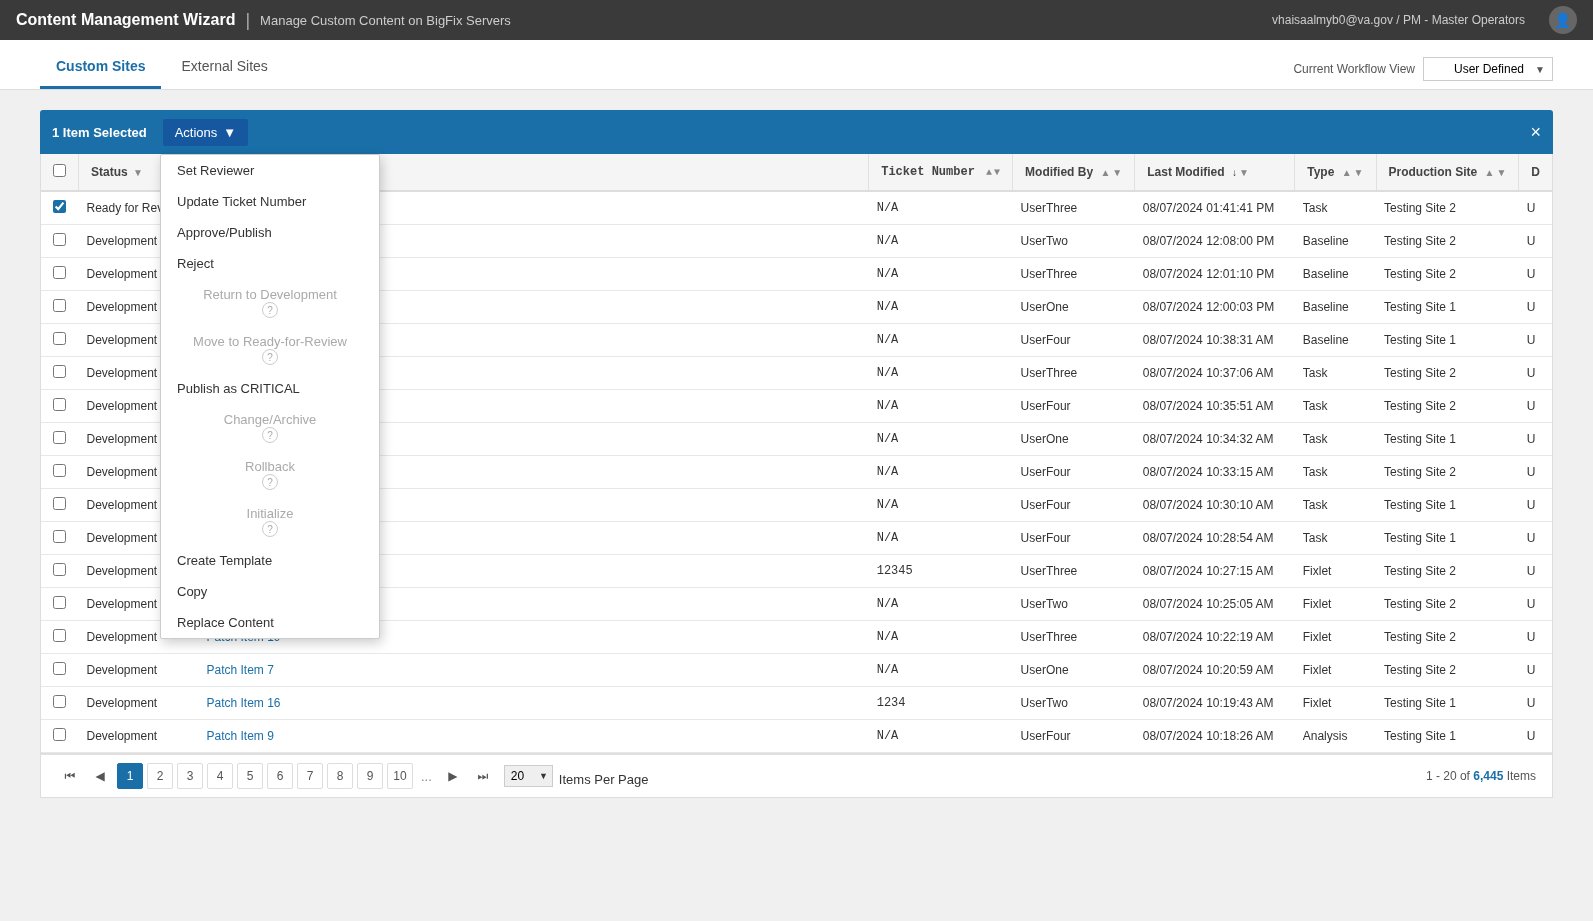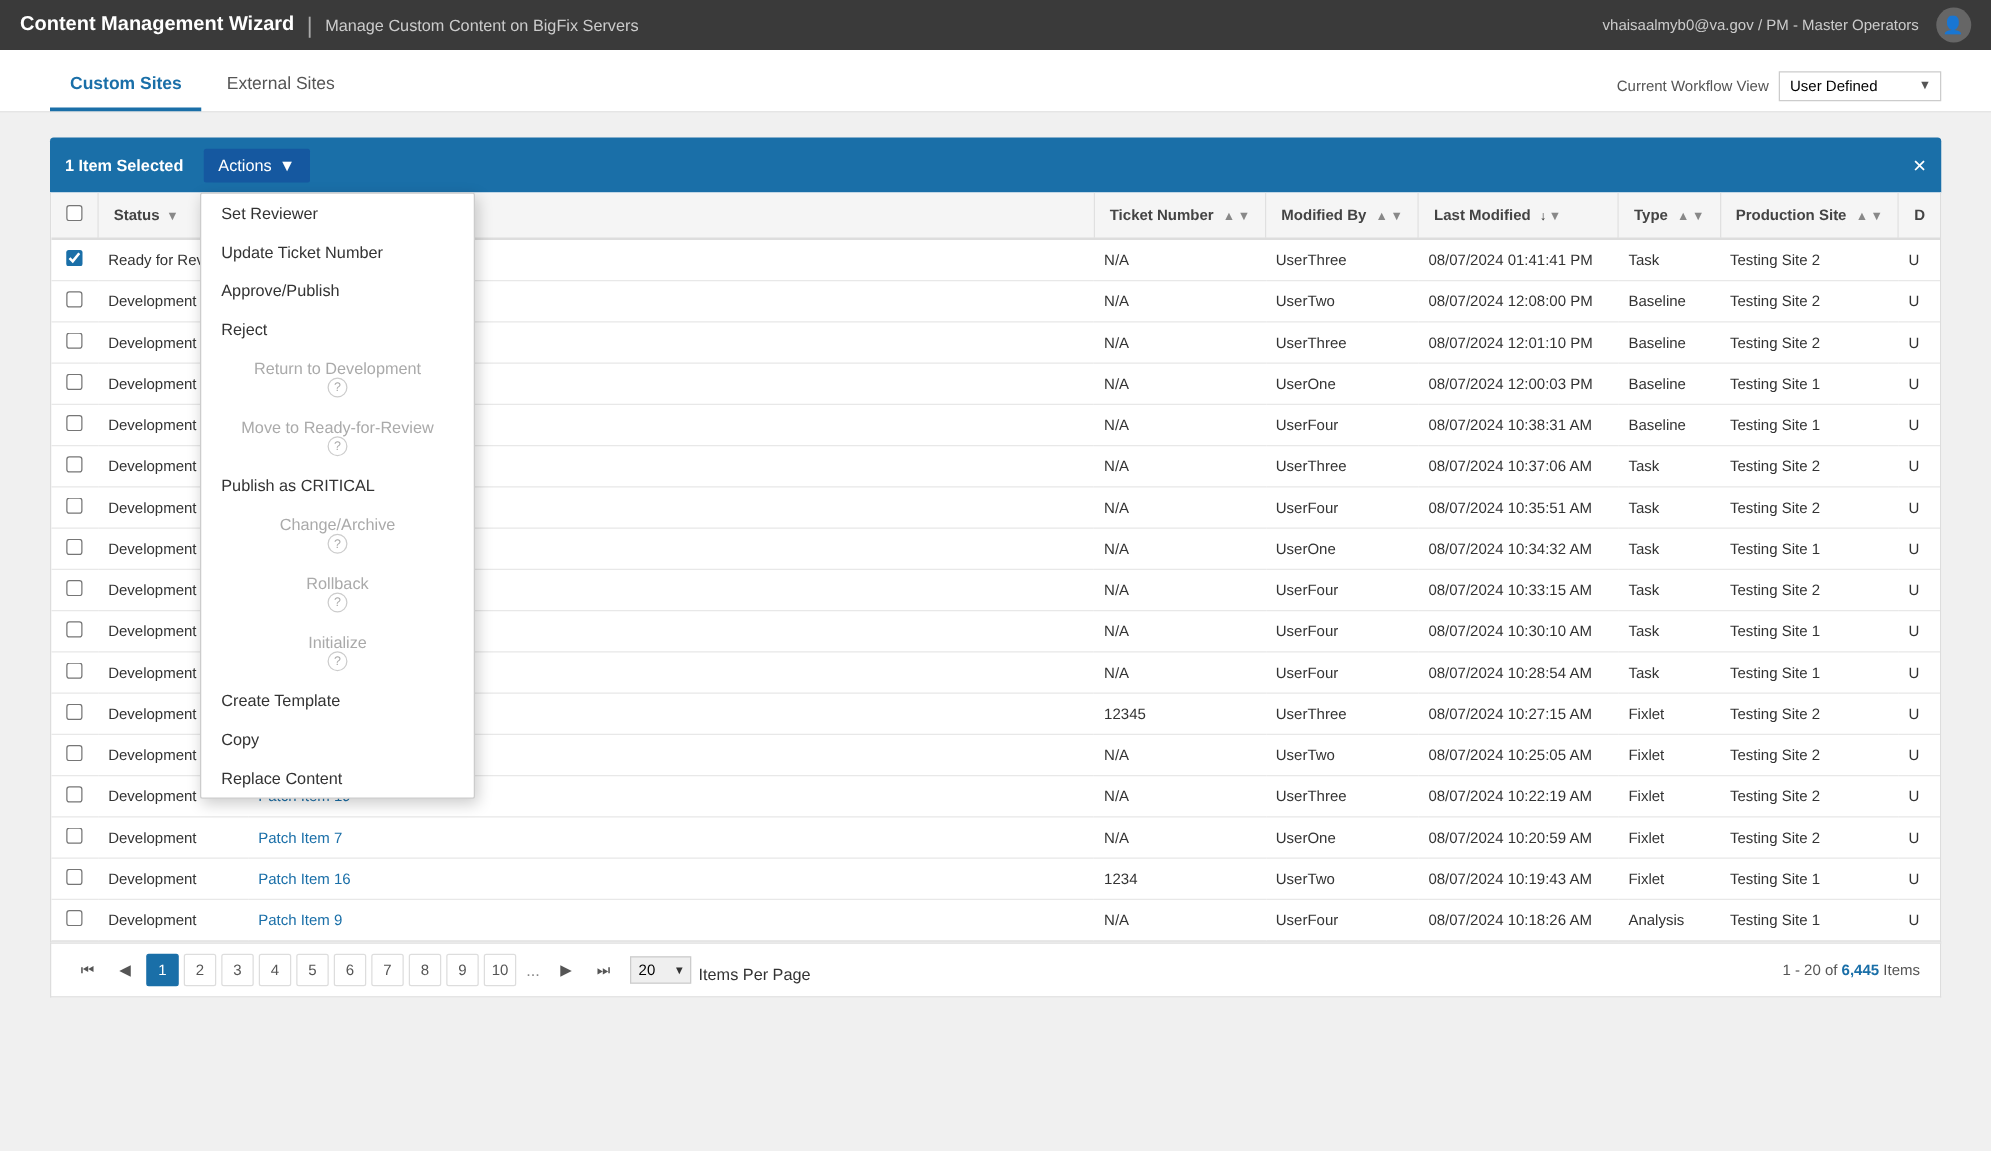--- a/index.html
+++ b/index.html
@@ -12,21 +12,21 @@
       display: flex;
       align-items: center;
       padding: 0 16px;
       height: 40px;
       justify-content: space-between;
     }
     .top-bar-left { display: flex; align-items: center; gap: 10px; }
     .top-bar-title { font-size: 16px; font-weight: bold; color: #fff; }
     .top-bar-divider { color: #aaa; font-size: 18px; }
     .top-bar-subtitle { font-size: 13px; color: #ccc; }
-    .top-bar-right { display: flex; align-items: center; gap: 14px; font-size: 12px; color: #ccc; }
+    .top-bar-right { display: flex; align-items: center; gap: 24px; font-size: 12px; color: #ccc; }
     .top-bar-user-icon {
       width: 28px; height: 28px; border-radius: 50%; background: #666;
       display: flex; align-items: center; justify-content: center; color: #fff; font-size: 14px;
     }
 
     
     .tab-bar {
       background: #fff;
       border-bottom: 1px solid #ddd;
       padding: 0 40px;
@@ -61,20 +61,21 @@
     }
     .workflow-select {
       border: 1px solid #ccc;
       background: #fff;
       padding: 4px 28px 4px 8px;
       font-size: 12px;
       appearance: none;
       cursor: pointer;
       min-width: 130px;
       position: relative;
+      text-align: right;
     }
     .workflow-select-wrapper {
       position: relative;
       display: inline-block;
     }
     .workflow-select-wrapper::after {
       content: '▼';
       font-size: 10px;
       position: absolute;
       right: 8px;
@@ -157,21 +158,21 @@
     thead th:last-child { border-right: none; }
     .sort-icon { font-size: 10px; margin-left: 4px; color: #888; }
     .filter-icon { font-size: 10px; margin-left: 2px; color: #888; }
 
     tbody tr { border-bottom: 1px solid #e8e8e8; }
     tbody td { padding: 8px 8px; vertical-align: middle; }
     .patch-link { color: #1a6fa8; text-decoration: none; }
     .checkbox-col { width: 30px; text-align: center; }
     .status-col { width: 120px; }
     .name-col { min-width: 160px; }
-    .ticket-col { width: 110px; }
+    .ticket-col { width: 110px; font-family: Liberation Mono, monospace; }
     .modified-by-col { width: 110px; }
     .last-mod-col { width: 160px; }
     .type-col { width: 80px; }
     .prod-col { width: 110px; }
     .d-col { width: 30px; }
 
     
     .dropdown-menu {
       position: absolute;
       top: 44px;

